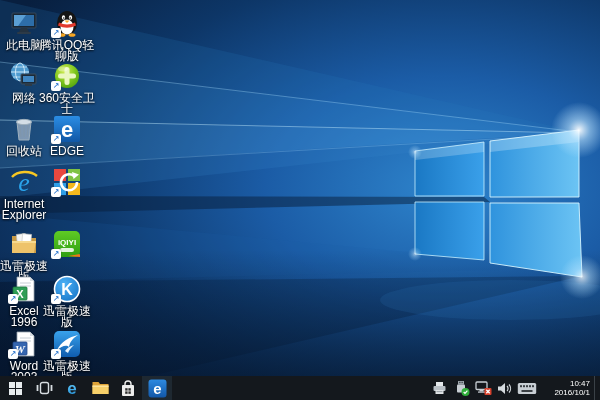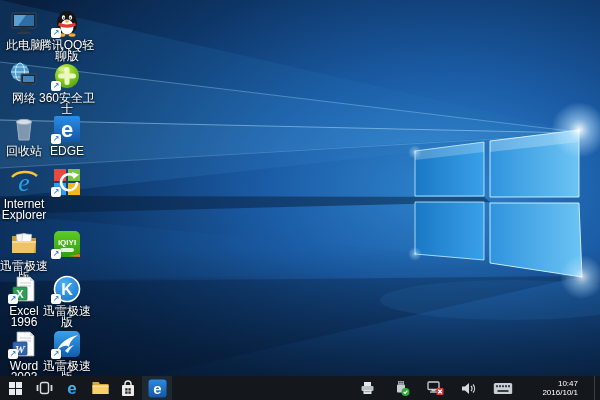--- a/index.html
+++ b/index.html
@@ -20,21 +20,21 @@
   .r1{top:7px}.r2{top:60px}.r3{top:113px}.r4{top:166px}.r5{top:228px}.r6{top:273px}.r7{top:328px}
   .sc{position:absolute;left:0;bottom:1px;width:10px;height:10px;background:#fff;border-radius:2px;
       display:flex;align-items:center;justify-content:center;font-size:8px;line-height:10px;color:#1467c8;
       box-shadow:0 0 1px rgba(0,0,0,.6);}
 
   
   #taskbar{position:absolute;left:0;top:376px;width:600px;height:24px;background:#14181d;
            display:flex;align-items:center;}
   .tbtn{height:24px;display:flex;align-items:center;justify-content:center;flex:0 0 auto;}
   .tb-active{background:#1e2831;}
-  #tray{display:flex;align-items:center;margin-left:auto;gap:12px;}
+  #tray{display:flex;align-items:center;margin-left:auto;}
   .tray-i{height:24px;display:flex;align-items:center;justify-content:center;flex:0 0 auto;}
   #clock{width:46px;text-align:right;color:#fff;font-size:8px;line-height:9px;padding-right:4px;margin-left:4px;}
   #show-desktop{width:5px;height:24px;border-left:1px solid #3a4147;}
 </style>
 </head>
 <body>
 
 <div id="screen">
 
   <div id="desktop">

